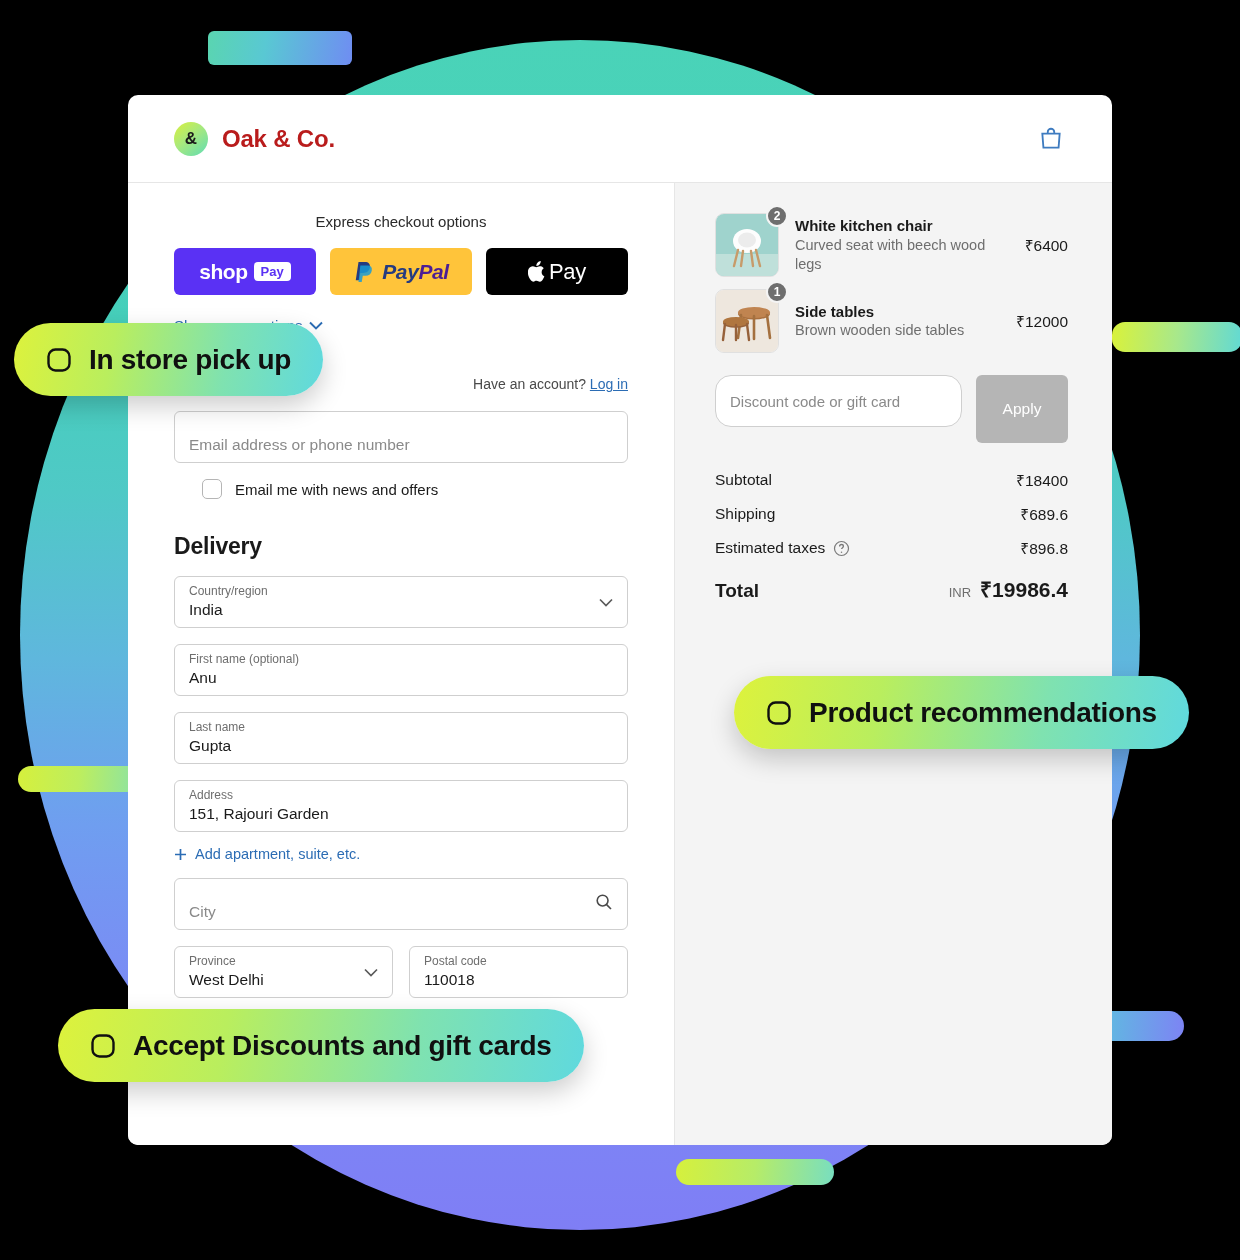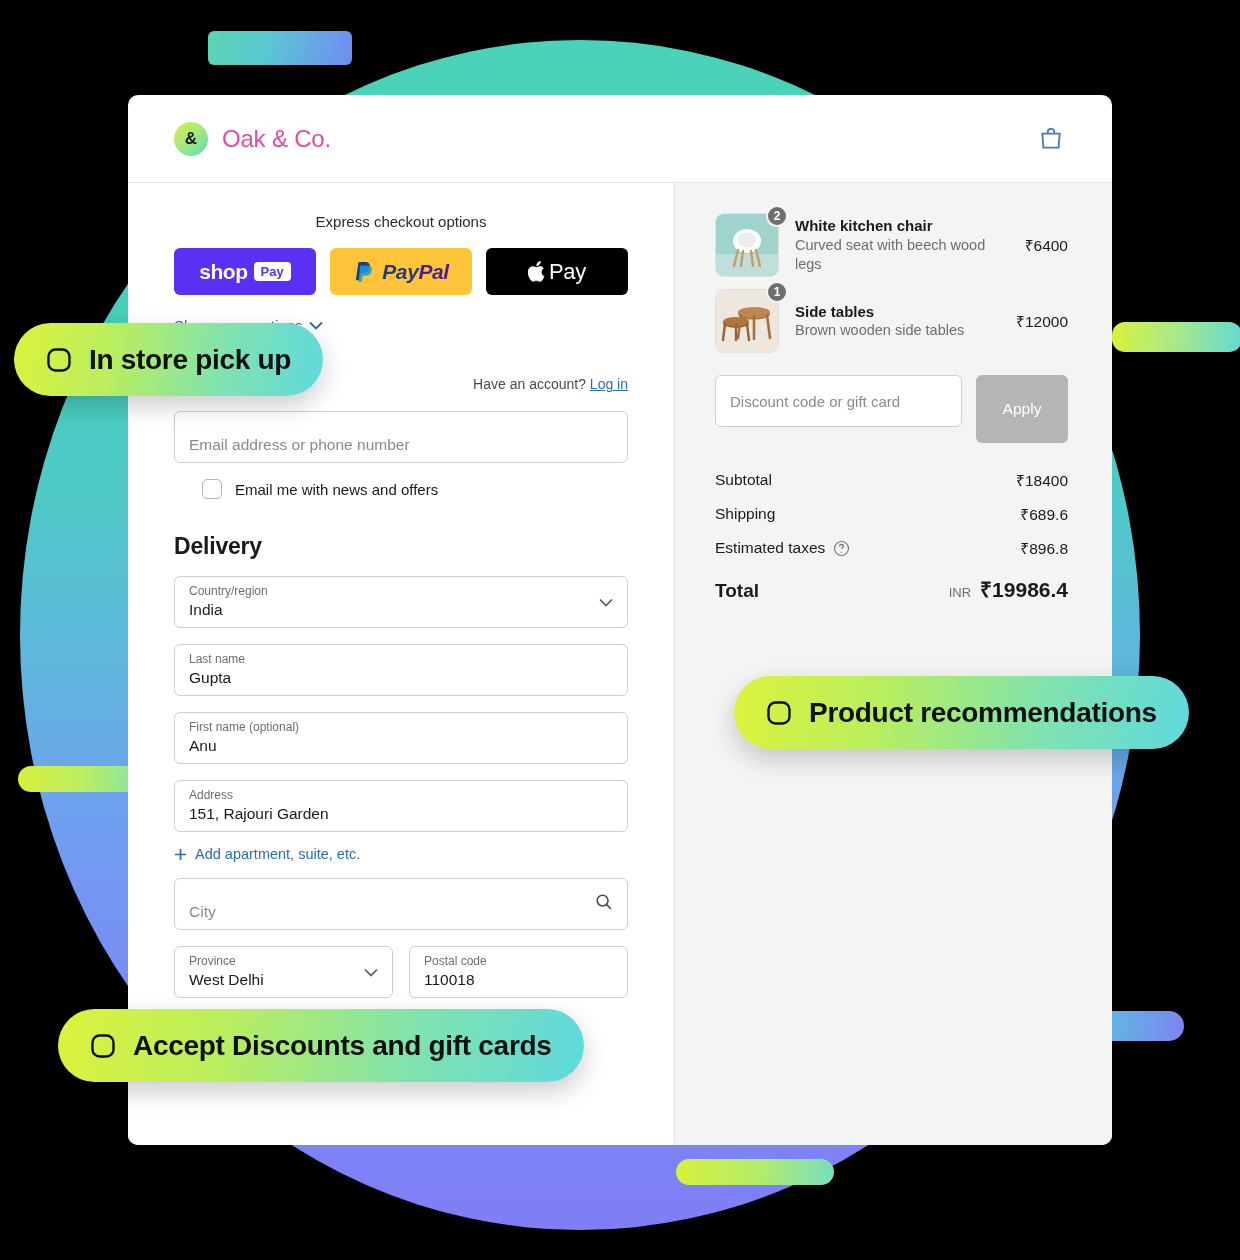--- a/index.html
+++ b/index.html
@@ -98,21 +98,21 @@
   }
   .brand { display: flex; align-items: center; gap: 14px; }
   .brand-mark {
     width: 34px; height: 34px;
     border-radius: 50%;
     background: linear-gradient(140deg, #d9f03c 0%, #a8e97d 45%, #5fdcb5 100%);
     display: flex; align-items: center; justify-content: center;
     font-size: 17px; font-weight: 700; color: #1a1a1a;
   }
   .brand-name {
-    font-size: 24px; font-weight: 400; color: #ec4899;
+    font-size: 24px; font-weight: 700; color: #b91c1c;
     letter-spacing: -0.2px;
   }
   .cart-btn {
     width: 34px; height: 34px;
     display: flex; align-items: center; justify-content: center;
   }
 
   
   .card-body { flex: 1; display: flex; min-height: 0; }
 
@@ -259,21 +259,21 @@
   .item-name { font-size: 15px; font-weight: 600; color: #1a1a1a; line-height: 1.3; }
   .item-desc { font-size: 14.5px; color: #6e6e6e; line-height: 1.32; }
   .item-price { font-size: 15.5px; color: #1a1a1a; white-space: nowrap; }
 
   .discount-row {
     display: flex; gap: 14px;
     margin-top: 22px;
   }
   .discount-input {
     flex: 1; height: 52px;
-    border: 1px solid #cfcfcf; border-radius: 6px;
+    border: 1px solid #cfcfcf; border-radius: 16px;
     background: #fff;
     display: flex; align-items: center;
     padding: 0 14px;
     font-size: 15px; color: #8a8a8a;
   }
   .apply-btn {
     width: 92px; height: 68px;
     background: #b5b5b5; color: #fff;
     border: none; border-radius: 6px;
     font-size: 15.5px;
@@ -404,27 +404,27 @@
         <span class="field-label">Country/region</span>
         <span class="field-value">India</span>
         <span class="chev">
           <svg width="14" height="9" viewBox="0 0 14 9" fill="none" stroke="#5a5a5a" stroke-width="1.7">
               <path d="M1 1.5l6 6 6-6"></path>
             </svg>
         </span>
       </div>
 
       <div class="field filled">
+        <span class="field-label">First name (optional)</span>
+        <span class="field-value">Anu</span>
+      </div>
+
+      <div class="field filled">
         <span class="field-label">Last name</span>
         <span class="field-value">Gupta</span>
-      </div>
-
-      <div class="field filled">
-        <span class="field-label">First name (optional)</span>
-        <span class="field-value">Anu</span>
       </div>
 
       <div class="field filled">
         <span class="field-label">Address</span>
         <span class="field-value">151, Rajouri Garden</span>
       </div>
 
       <div class="add-apt">
         <svg width="13" height="13" viewBox="0 0 13 13" stroke="#2b6cb4" stroke-width="1.7">
             <path d="M6.5 1v11M1 6.5h11"></path>

